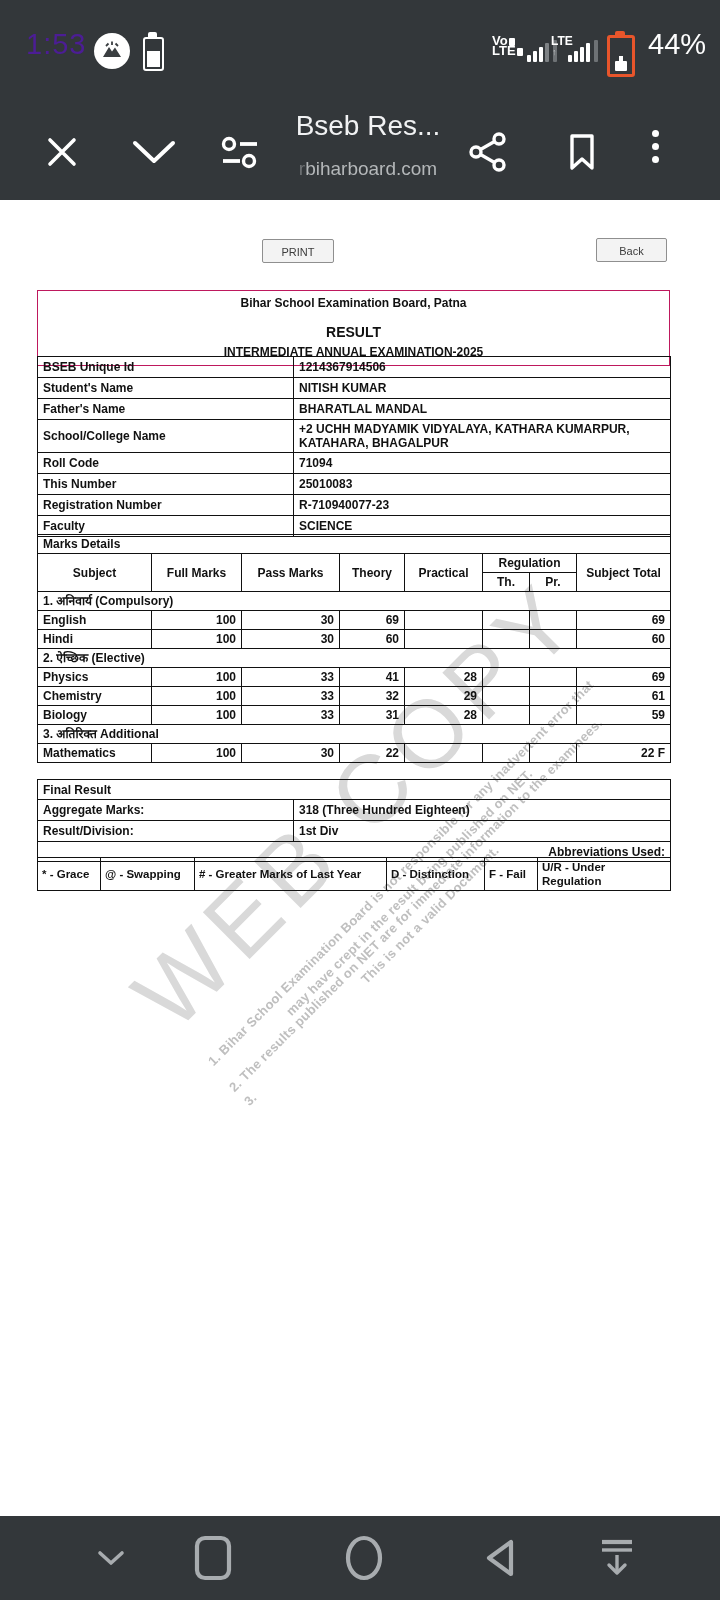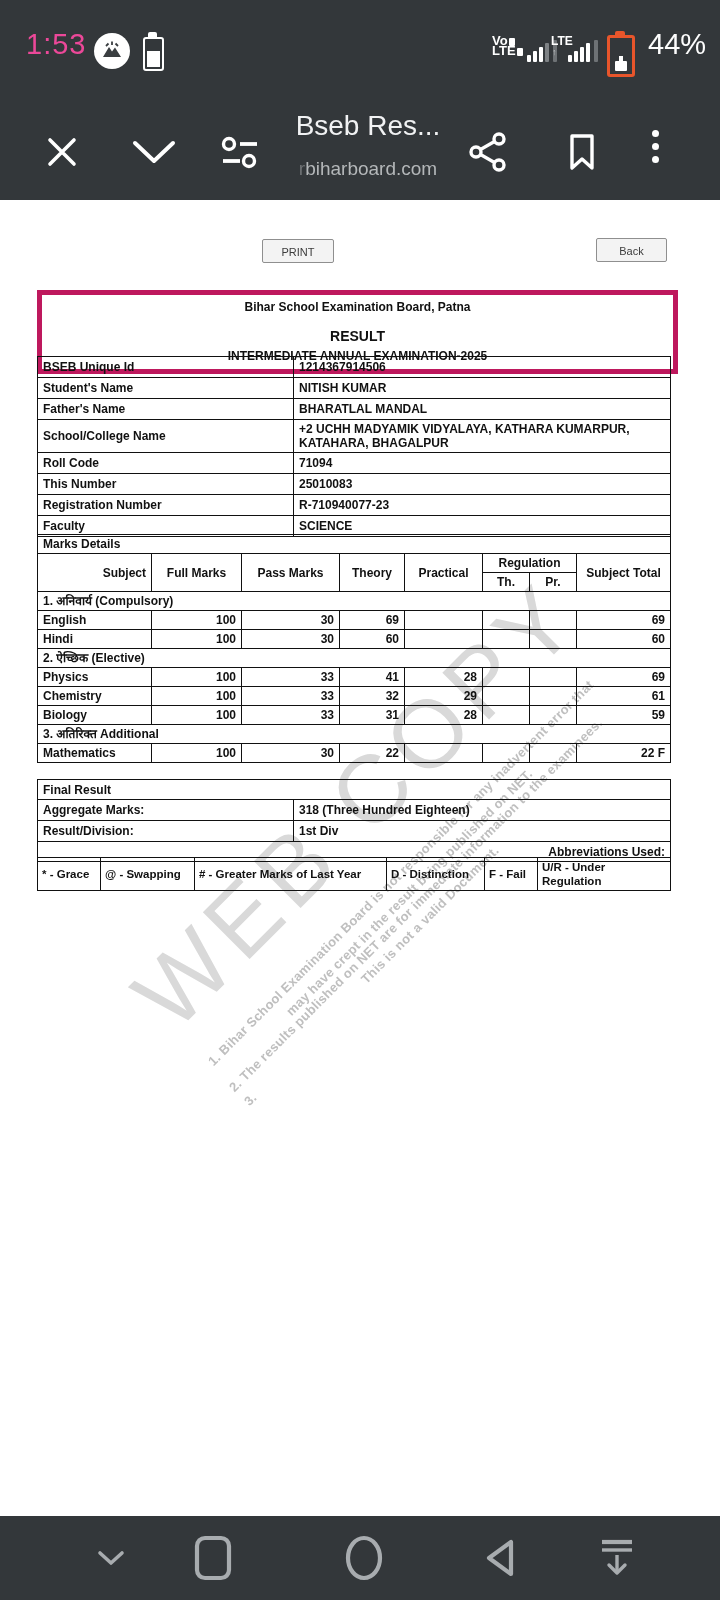--- a/index.html
+++ b/index.html
@@ -1,21 +1,21 @@
 <!DOCTYPE html>
 <html><head>
 <meta charset="utf-8">
 <style>
   html,body{margin:0;padding:0;background:#000;}
   .screen{position:relative;width:720px;height:1600px;overflow:hidden;background:#ffffff;
           font-family:"Liberation Sans","DejaVu Sans",sans-serif;}
   .abs{position:absolute;}
   .darkbar{background:#33373a;}
   
-  .status-time{left:26px;top:28px;font-size:29px;color:#ec4899;font-weight:400;letter-spacing:1px;}
+  .status-time{left:26px;top:28px;font-size:29px;color:#4c1d95;font-weight:400;letter-spacing:1px;}
   .notif-circle{left:94px;top:33px;width:36px;height:36px;border-radius:50%;background:#fff;display:flex;align-items:center;justify-content:center;}
   .notif-batt{left:143px;top:32px;width:19px;height:36px;}
   .nb-nub{position:absolute;left:5px;top:0;width:9px;height:5px;background:#fff;border-radius:2px 2px 0 0;}
   .nb-body{position:absolute;left:0;top:5px;width:17px;height:30px;border:2px solid #fff;border-radius:3px;}
   .nb-fill{position:absolute;left:2px;bottom:2px;width:13px;height:16px;background:#fff;}
   .volte{left:492px;top:36px;color:#fff;font-size:13px;font-weight:700;line-height:10px;letter-spacing:0;}
   .volte .sq{display:inline-block;width:6px;height:8px;background:#fff;border-radius:1px;vertical-align:-1px;margin-left:1px;}
   .sigbars{display:flex;align-items:flex-end;gap:2px;}
   .sigbars i{display:block;width:4px;border-radius:1px;}
   .lte-lbl{left:551px;top:34px;color:#fff;font-size:12px;font-weight:700;}
@@ -30,32 +30,32 @@
   .bb-icon{display:flex;align-items:center;justify-content:center;}
   .bb-title{left:268px;top:110px;width:200px;text-align:center;color:#f1f2f3;font-size:28px;font-weight:400;white-space:nowrap;}
   .bb-url{left:268px;top:158px;width:200px;text-align:center;font-size:19px;color:#b4b7b9;}
   .url-dim{opacity:.45;}
   .dots{left:650px;top:130px;width:10px;}
   .dots b{display:block;width:7px;height:7px;border-radius:50%;background:#fff;margin:0 auto 6px;}
   
   .content-bg{left:0;top:200px;width:720px;height:1316px;background:#fff;}
   .btn{position:absolute;height:24px;background:#f3f3f3;border:1px solid #8f8f8f;border-radius:2px;
        font-size:11px;color:#3c3c3c;text-align:center;line-height:22px;font-family:"Liberation Sans",sans-serif;}
-  .doc-header{left:37px;top:290px;width:631px;border:5px solid #be185d;text-align:center;z-index:2;background:transparent;}
+  .doc-header{left:37px;top:290px;width:631px;border:1px solid #be185d;text-align:center;z-index:2;background:transparent;}
   .doc-header .h1{font-size:12px;font-weight:700;color:#111;margin-top:5px;}
   .doc-header .h2{font-size:14px;font-weight:700;color:#111;margin-top:14px;}
   .doc-header .h3{font-size:12px;font-weight:700;color:#111;margin:5px 0 6px;}
   table.doc-table{position:absolute;left:37px;width:633px;border-collapse:collapse;table-layout:fixed;z-index:2;background:transparent;}
   table.doc-table td{border:1px solid #111;font-size:12px;font-weight:700;color:#111;padding:2px 5px;line-height:14px;
                      overflow:hidden;background:transparent;font-family:"Liberation Sans","DejaVu Sans",sans-serif;}
   table.doc-table td.c{text-align:right;}
   table.doc-table td.section{height:14px;}
   #details-table td{height:16px;}
   #marks-table td.hdr{text-align:center;}
-  #marks-table td.hdr-sub{text-align:right;}
+  #marks-table td.hdr-sub{text-align:center;}
   .abbrev-title{text-align:right;text-decoration:underline;}
   #abbrev-table td{font-size:11.5px;padding:2px 4px;}
   
   .wm{z-index:1;pointer-events:none;white-space:nowrap;transform-origin:0 0;transform:rotate(-45deg);}
   .wm-big{left:112px;top:972px;font-size:96px;letter-spacing:8px;color:#d9d9d9;font-weight:400;}
   .wm-line{font-size:13px;font-weight:700;color:#bfbfbf;letter-spacing:.3px;}
   
   .navbar{left:0;top:1516px;width:720px;height:84px;}
   .nav-ic{position:absolute;top:1528px;width:60px;height:60px;display:flex;align-items:center;justify-content:center;}
 </style>

